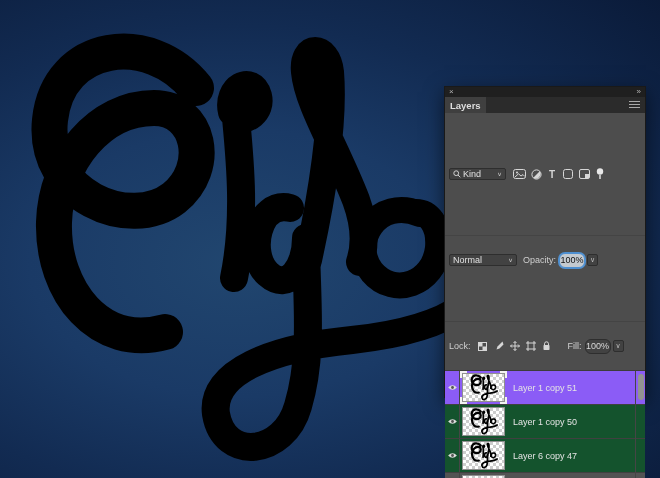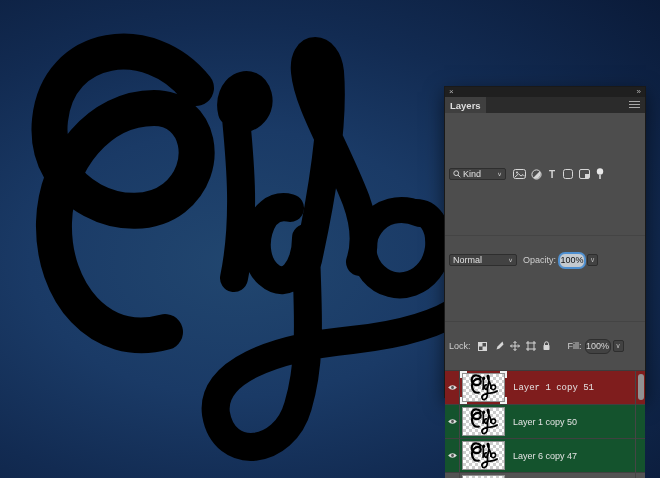--- a/index.html
+++ b/index.html
@@ -38,21 +38,21 @@
   .iconbtn{display:flex;align-items:center;justify-content:center;height:14px;min-width:12px;
            margin:0 1px;color:#d6d6d6;}
   .filter-icons{display:flex;align-items:center;margin-left:6px;gap:2px;}
   .lock-icons{display:flex;align-items:center;margin-left:2px;gap:2px;}
 
   
   .layers-list{position:relative;height:215px;background:#535353;overflow:hidden;
                border-top:1px solid #3c3c3c;}
   .layer-row{height:33px;display:flex;align-items:center;border-bottom:1px solid #404040;
              background:#14532d;position:relative;}
-  .layer-row.selected{background:#7f1d1d;font-family:Liberation Mono, monospace;}
+  .layer-row.selected{background:#8b5cf6;}
   .eye-col{width:14px;align-self:stretch;display:flex;align-items:center;justify-content:center;
            border-right:1px solid #464646;}
   .thumb-wrap{position:relative;margin-left:2px;width:43px;height:29px;flex:none;}
   .thumb{width:43px;height:29px;box-sizing:border-box;border:1px solid #8f8f8f;
          background-image:conic-gradient(#cdcdcd 25%, #ffffff 0 50%, #cdcdcd 0 75%, #ffffff 0);
          background-size:6px 6px;display:flex;align-items:center;justify-content:center;overflow:hidden;}
   .corner{display:none;position:absolute;width:5px;height:5px;}
   .selected .corner{display:block;}
   .c-tl{top:-2px;left:-2px;border-top:2px solid #f2f2f2;border-left:2px solid #f2f2f2;}
   .c-tr{top:-2px;right:-2px;border-top:2px solid #f2f2f2;border-right:2px solid #f2f2f2;}

